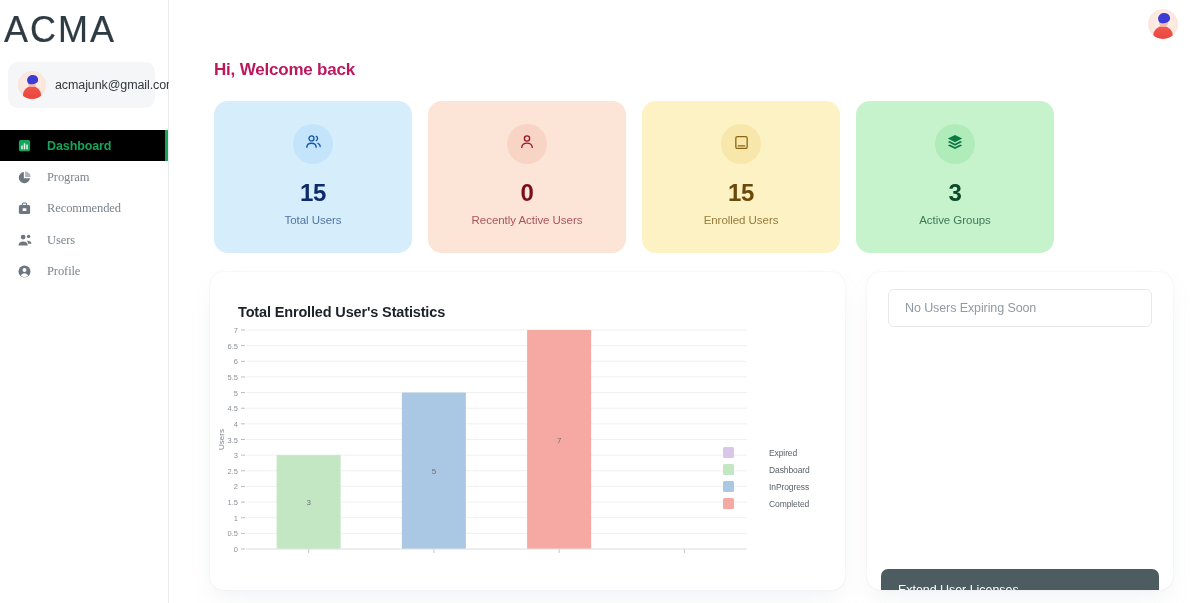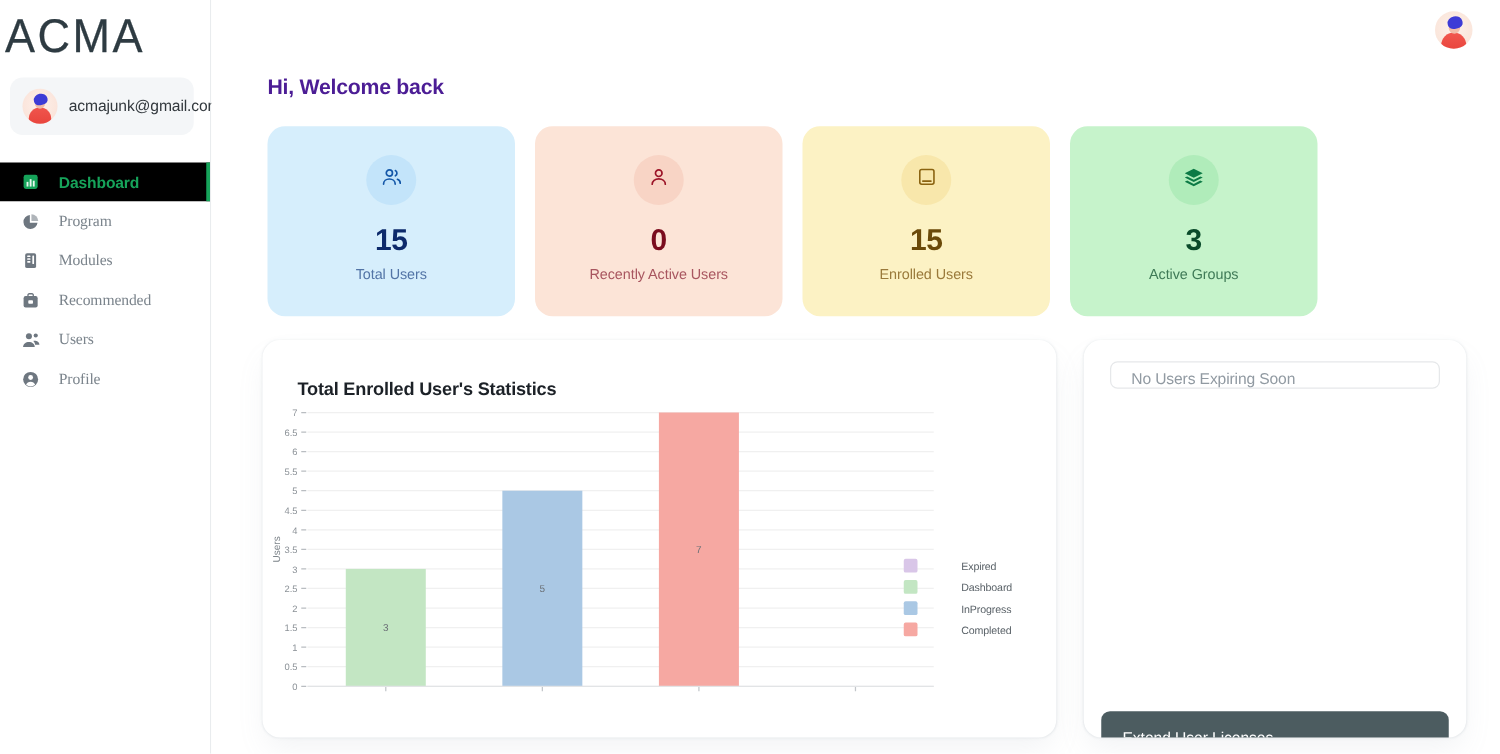--- a/index.html
+++ b/index.html
@@ -116,21 +116,21 @@
     background: #f2bda9; border-radius: 50%;
   }
   .top-avatar .av-body {
     position: absolute; left: 5px; top: 17px; width: 20px; height: 15px;
     background: linear-gradient(180deg,#f2574e 0%, #e8443c 100%);
     border-radius: 10px 10px 2px 2px;
   }
 
   .page-title {
     margin: 12px 0 0 45px;
-    font-size: 17px; font-weight: bold; color: #4c1d95;
+    font-size: 17px; font-weight: bold; color: #be185d;
     letter-spacing: -0.2px;
   }
 
   
   .cards {
     display: flex; gap: 16px;
     margin: 21px 0 0 45px;
     width: 840px;
   }
   .card {
@@ -168,24 +168,24 @@
 
   .panel-title {
     font-size: 14.5px; font-weight: bold; color: #1c2127;
     letter-spacing: -0.15px;
   }
   .panel-chart .panel-title { padding: 32px 0 0 28px; }
   .panel-side  .panel-title { padding: 33px 0 0 28px; }
 
   .empty-box {
     margin: 17px 21px 0 21px;
-    height: 22px;
+    height: 38px;
     border: 1px solid #e6e8ea;
     border-radius: 6px;
-    display: flex; align-items: flex-end;
+    display: flex; align-items: center;
     padding-left: 16px;
   }
   .empty-box span { font-size: 12.5px; color: #919aa2; letter-spacing: -0.1px; }
 
   .extend-btn {
     position: absolute;
     left: 14px; bottom: -20px;
     width: 278px; height: 41px;
     background: #4c5c60;
     border-radius: 7px;
@@ -253,32 +253,20 @@
       <div class="nav-item" style="margin-top:0.5px">
         <span class="n-ico">
           <svg width="15" height="15" viewBox="0 0 24 24" fill="currentColor">
             <path d="M11 3.2A9 9 0 1 0 20.8 13H11z"></path>
             <path d="M13 2.2V11h8.8A9 9 0 0 0 13 2.2z" opacity="0.55"></path>
           </svg>
         </span>
         <span class="n-label">Program</span>
       </div>
 
-      <div class="nav-item" style="margin-top:0.5px">
-        <span class="n-ico">
-          <svg width="15" height="15" viewBox="0 0 24 24" fill="currentColor">
-            <rect x="5" y="2.5" width="14" height="19" rx="2.4"></rect>
-            <rect x="7.6" y="5.4" width="4.2" height="2" rx="0.7" fill="#fff"></rect>
-            <rect x="7.6" y="9" width="4.2" height="2" rx="0.7" fill="#fff"></rect>
-            <rect x="7.6" y="12.6" width="4.2" height="2" rx="0.7" fill="#fff"></rect>
-            <rect x="14.2" y="5.4" width="2.2" height="11" rx="0.8" fill="#fff"></rect>
-          </svg>
-        </span>
-        <span class="n-label">Modules</span>
-      </div>
 
       <div class="nav-item" style="margin-top:0.5px">
         <span class="n-ico">
           <svg width="15" height="15" viewBox="0 0 24 24" fill="currentColor">
             <rect x="3" y="6.2" width="18" height="14.6" rx="2.6"></rect>
             <path d="M8.6 6.2V4.8a1.6 1.6 0 0 1 1.6-1.6h3.6a1.6 1.6 0 0 1 1.6 1.6v1.4" stroke="currentColor" stroke-width="1.7" fill="none"></path>
             <rect x="9" y="11.4" width="6" height="4.6" rx="1" fill="#fff"></rect>
           </svg>
         </span>
         <span class="n-label">Recommended</span>

